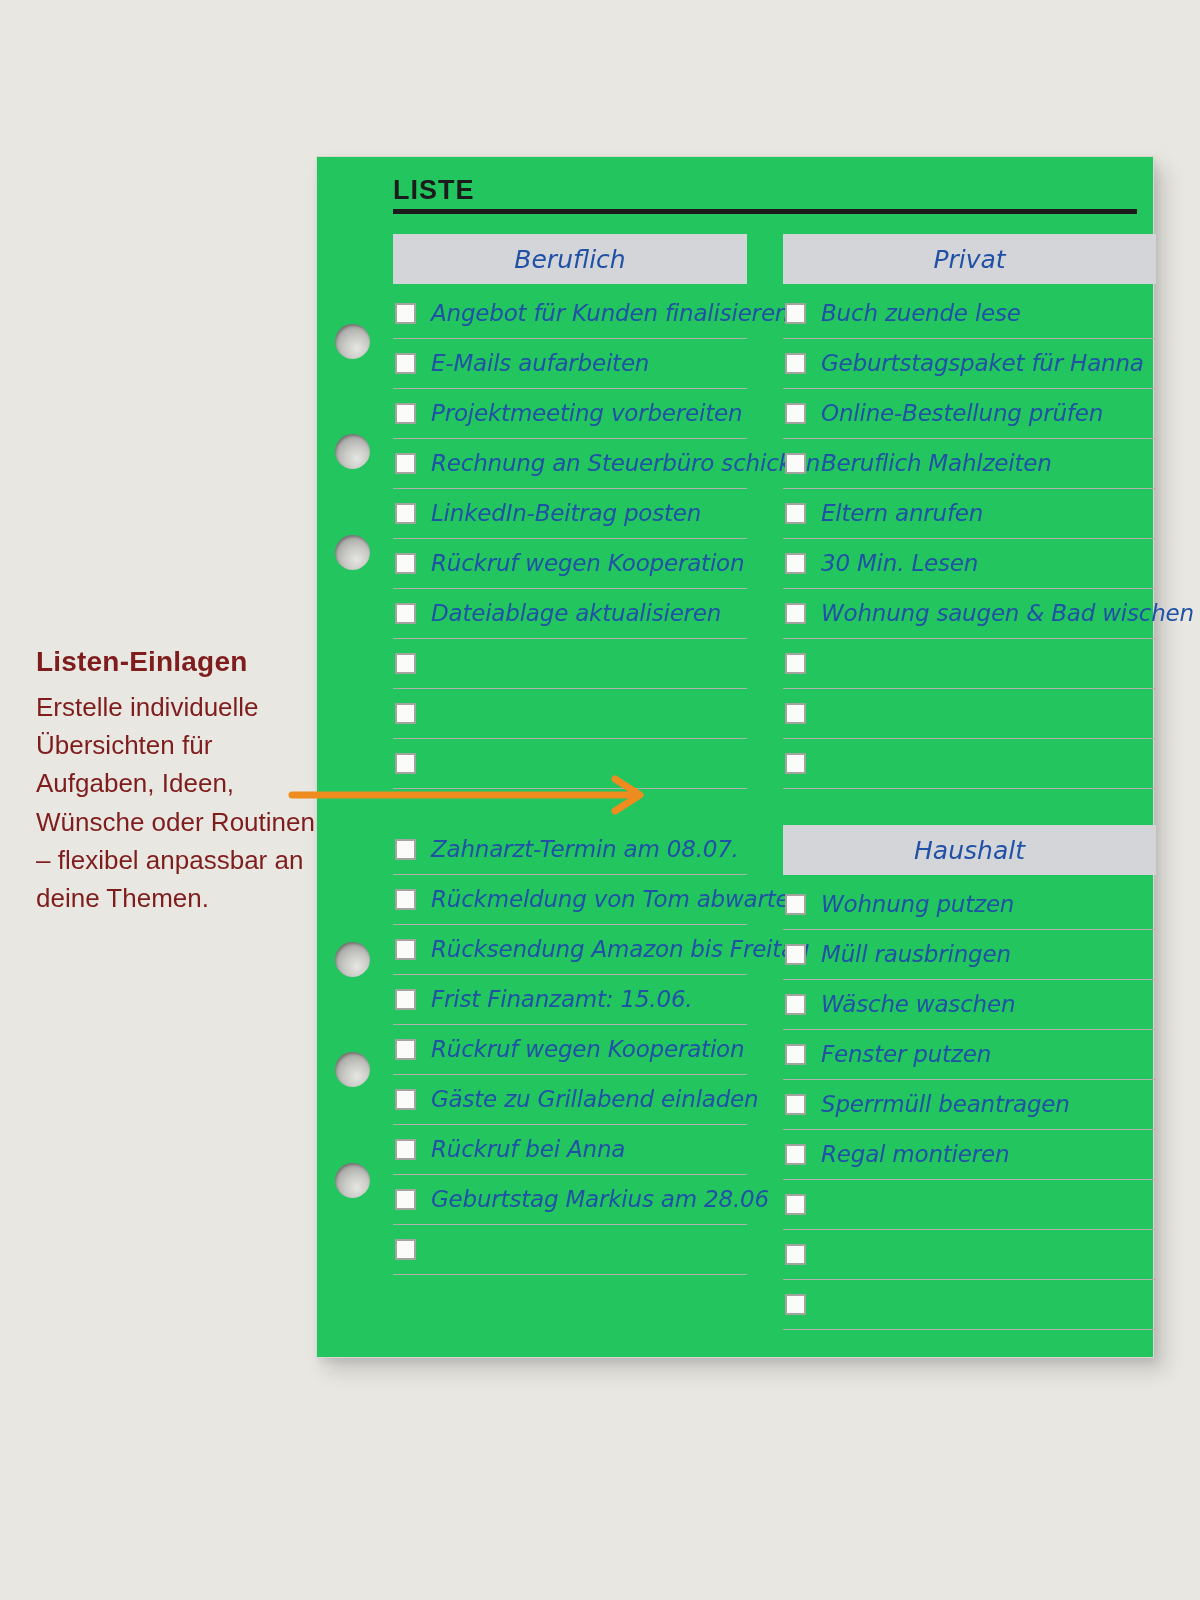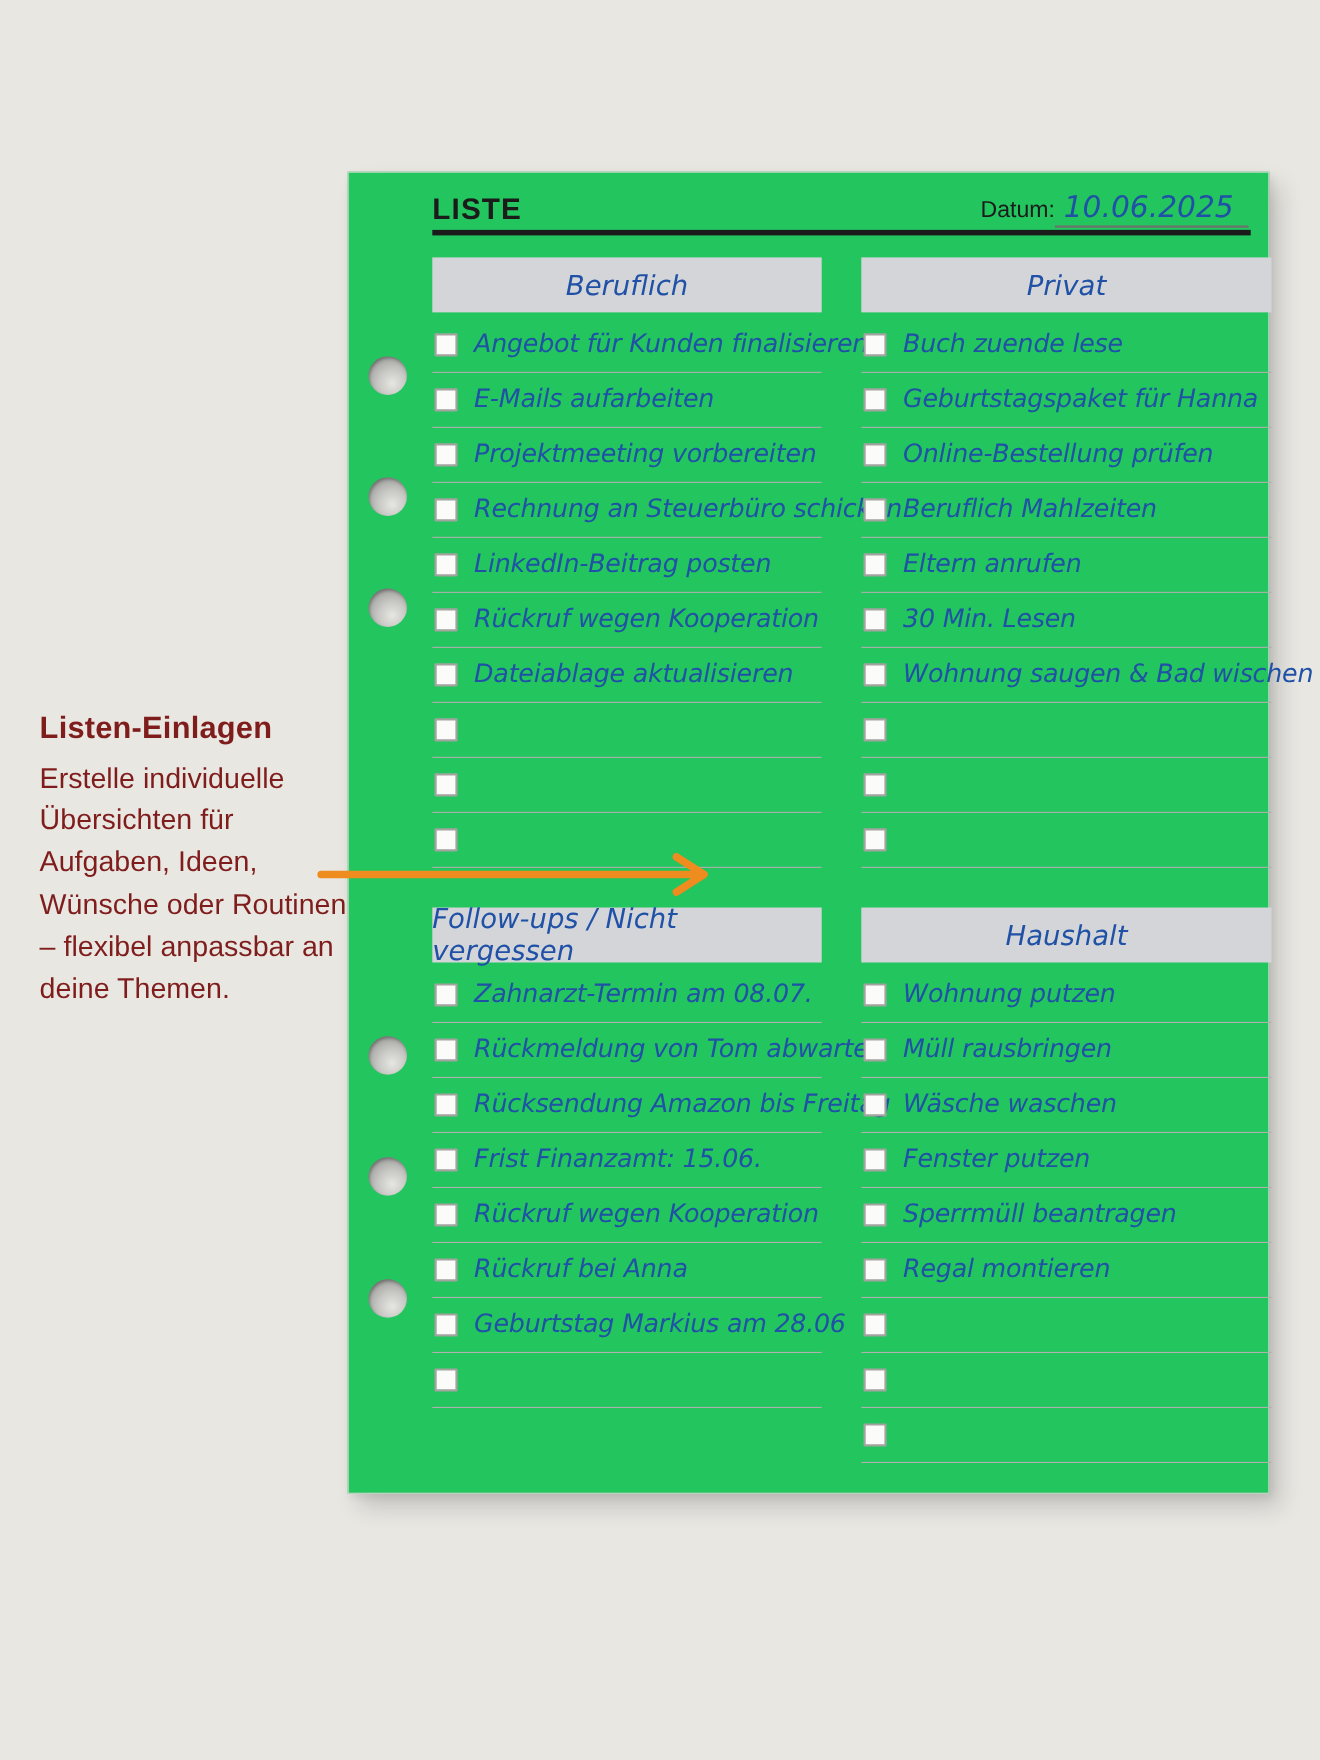--- a/index.html
+++ b/index.html
@@ -81,24 +81,20 @@
   <span class="hole" style="top:167px"></span>
   <span class="hole" style="top:277px"></span>
   <span class="hole" style="top:378px"></span>
   <span class="hole" style="top:785px"></span>
   <span class="hole" style="top:895px"></span>
   <span class="hole" style="top:1006px"></span>
 
   <span class="brand">LISTE</span>
 
 
-  <span class="field datum">
-    <label>Datum:</label>
-    <span class="fill-line hand">10.06.2025</span>
-  </span>
 
   <div class="rule"></div>
 
   <div class="grid" id="sections">
       <section class="list-section">
         <div class="section-header hand">Beruflich</div>
         <div class="row">
           <span class="checkbox"></span>
           <span class="item-text hand">Angebot für Kunden finalisieren</span>
         </div>
@@ -176,40 +172,43 @@
         <div class="row">
           <span class="checkbox"></span>
           <span class="item-text hand"></span>
         </div>
         <div class="row">
           <span class="checkbox"></span>
           <span class="item-text hand"></span>
         </div>
       </section>
       <section class="list-section">
-        <div class="section-header hand">Follow-ups / Nicht vergessen</div>
         <div class="row">
           <span class="checkbox"></span>
           <span class="item-text hand">Zahnarzt-Termin am 08.07.</span>
         </div>
         <div class="row">
           <span class="checkbox"></span>
           <span class="item-text hand">Rückmeldung von Tom abwarten</span>
         </div>
         <div class="row">
           <span class="checkbox"></span>
           <span class="item-text hand">Rücksendung Amazon bis Freitag</span>
         </div>
         <div class="row">
           <span class="checkbox"></span>
           <span class="item-text hand">Frist Finanzamt: 15.06.</span>
         </div>
         <div class="row">
           <span class="checkbox"></span>
           <span class="item-text hand">Rückruf wegen Kooperation</span>
+        </div>
+        <div class="row">
+          <span class="checkbox"></span>
+          <span class="item-text hand">Gäste zu Grillabend einladen</span>
         </div>
         <div class="row">
           <span class="checkbox"></span>
           <span class="item-text hand">Rückruf bei Anna</span>
         </div>
         <div class="row">
           <span class="checkbox"></span>
           <span class="item-text hand">Geburtstag Markius am 28.06</span>
         </div>
         <div class="row">

